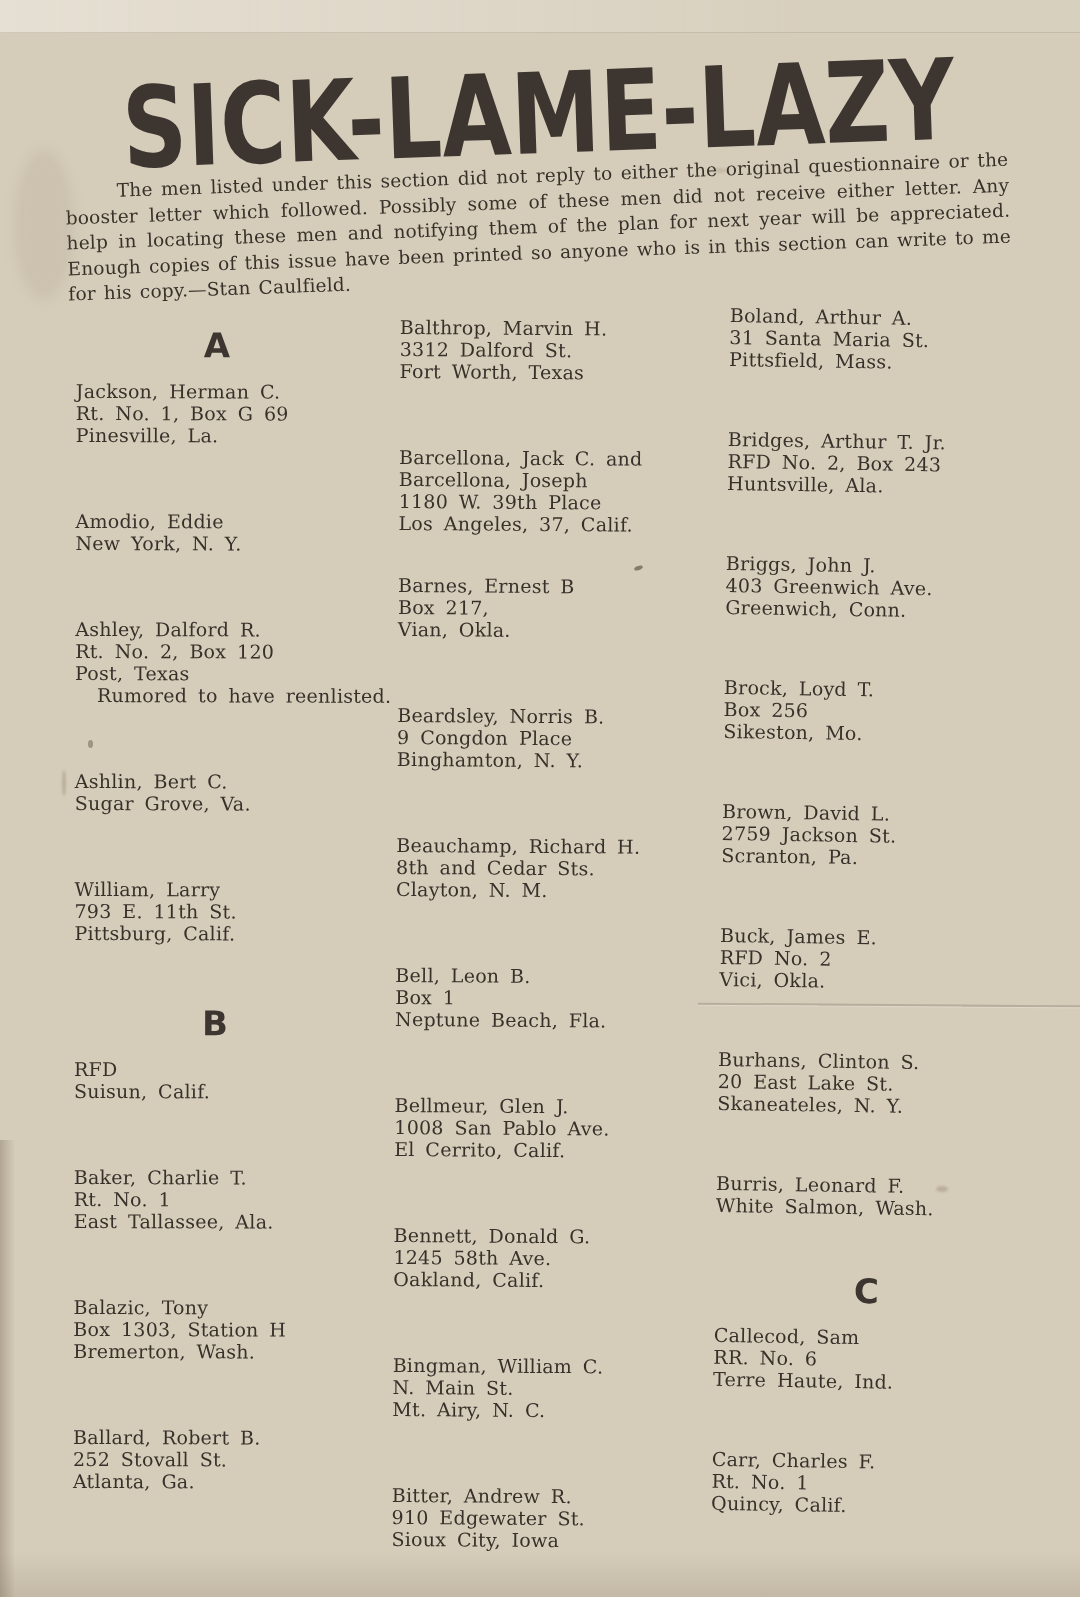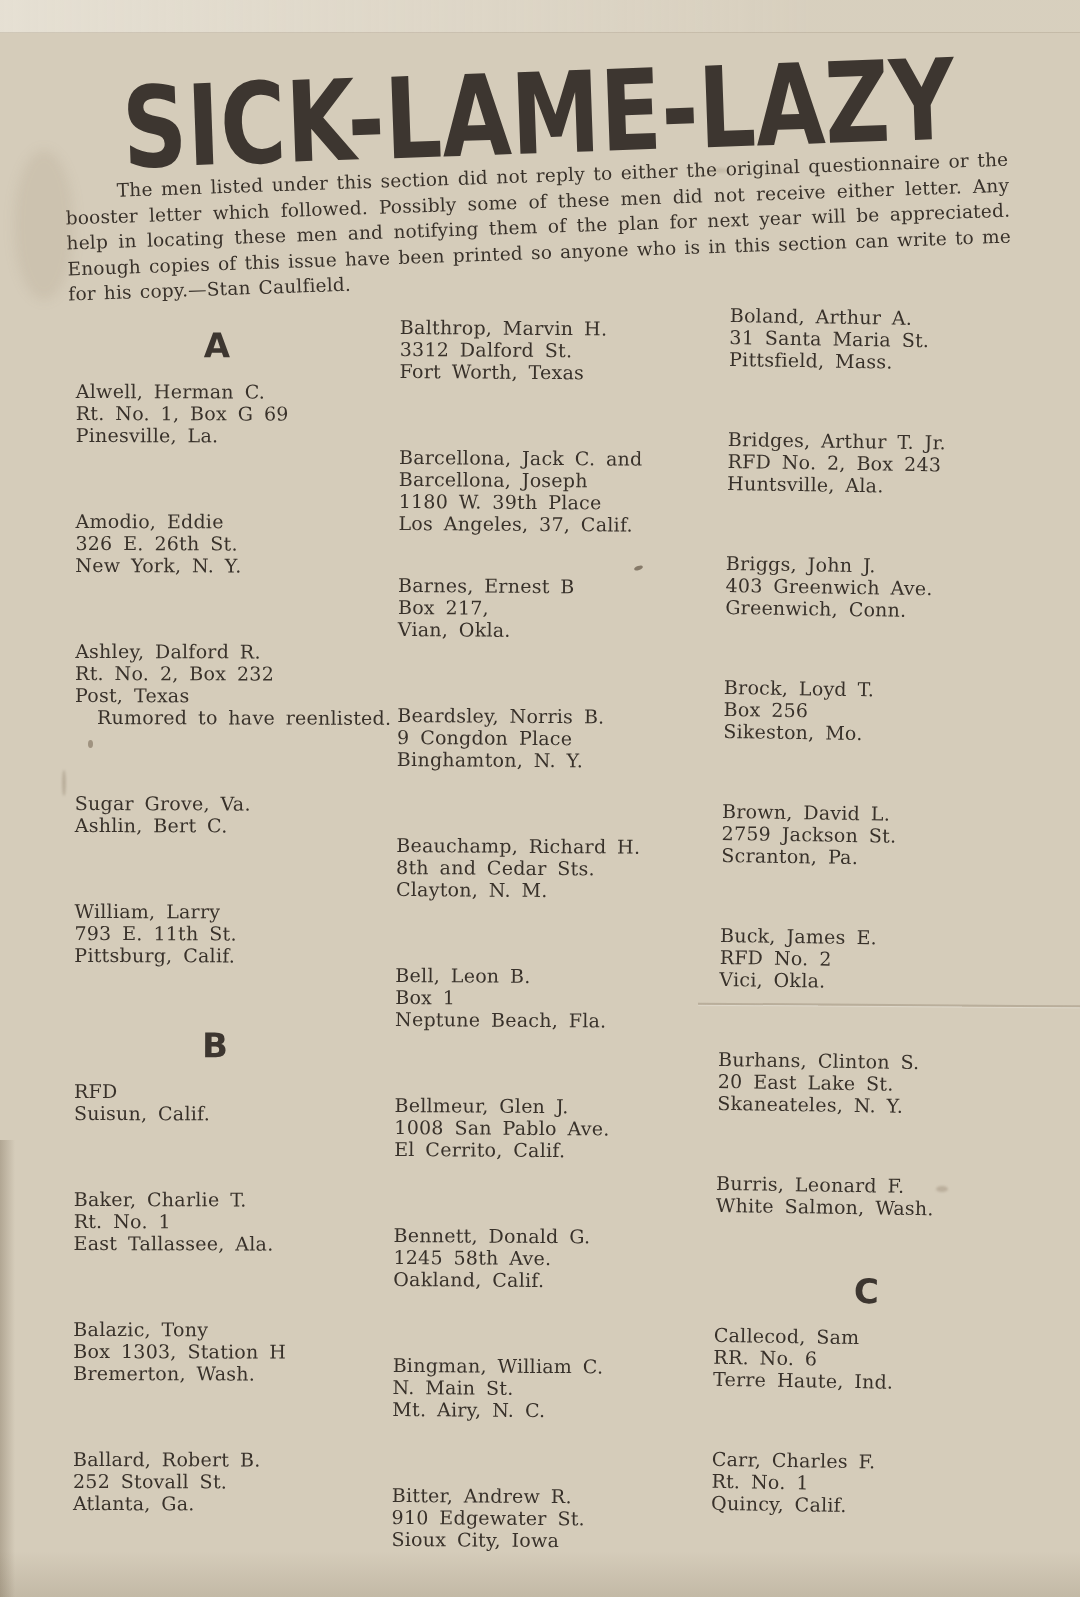--- a/index.html
+++ b/index.html
@@ -130,38 +130,37 @@
       <div class="intro-line">booster letter which followed.  Possibly some of these men did not receive either letter.  Any</div>
       <div class="intro-line">help in locating these men and notifying them of the plan for next year will be appreciated.</div>
       <div class="intro-line">Enough copies of this issue have been printed so anyone who is in this section can write to me</div>
       <div class="intro-line last">for his copy.—Stan Caulfield.</div>
     </div>
   </div>
 
   <div class="col col1">
       <div class="section-letter">A</div>
       <div class="entry">
-        <div class="line">Alwell, Herman C.</div>
+        <div class="line">Jackson, Herman C.</div>
         <div class="line">Rt. No. 1, Box G 69</div>
         <div class="line">Pinesville, La.</div>
       </div>
       <div class="entry">
         <div class="line">Amodio, Eddie</div>
-        <div class="line">326 E. 26th St.</div>
         <div class="line">New York, N. Y.</div>
       </div>
       <div class="entry">
         <div class="line">Ashley, Dalford R.</div>
-        <div class="line">Rt. No. 2, Box 232</div>
+        <div class="line">Rt. No. 2, Box 120</div>
         <div class="line">Post, Texas</div>
         <div class="note">Rumored to have reenlisted.</div>
       </div>
       <div class="entry">
+        <div class="line">Ashlin, Bert C.</div>
         <div class="line">Sugar Grove, Va.</div>
-        <div class="line">Ashlin, Bert C.</div>
       </div>
       <div class="entry">
         <div class="line">William, Larry</div>
         <div class="line">793 E. 11th St.</div>
         <div class="line">Pittsburg, Calif.</div>
       </div>
       <div class="section-letter">B</div>
       <div class="entry">
         <div class="line">RFD</div>
         <div class="line">Suisun, Calif.</div>

